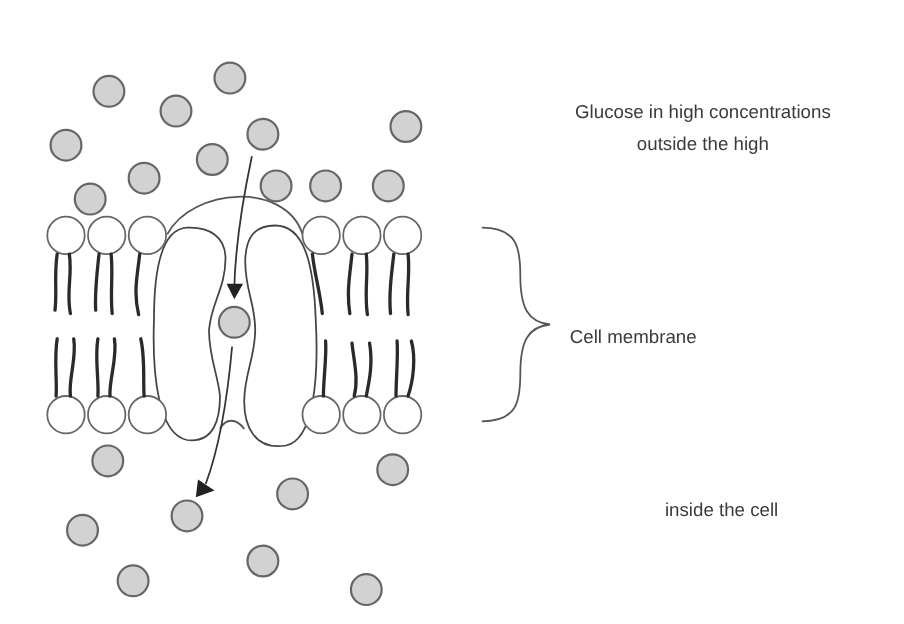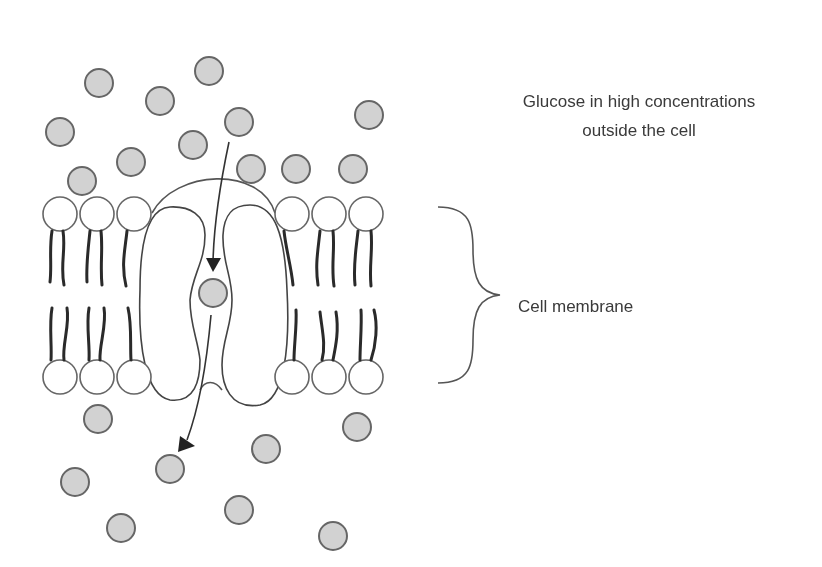--- a/index.html
+++ b/index.html
@@ -111,21 +111,22 @@
     <circle cx="239" cy="510" r="14"></circle>
     <circle cx="121" cy="528" r="14"></circle>
     <circle cx="333" cy="536" r="14"></circle>
   </g>
 
   <path d="M438,207 C470,207 473,225 473,250 C473,280 480,293 500,295 C480,297 473,310 473,340 C473,365 470,383 438,383" fill="none" stroke="#555" stroke-width="1.6"></path>
 </svg>
 
 <div id="label-outside" class="label">
   <span>Glucose in high concentrations</span>
-  <span>outside the cell</span>
+  <span>outside the high</span>
 </div>
 
 <div id="label-membrane" class="label">
   <span>Cell membrane</span>
 </div>
 
 <div id="label-inside" class="label">
+  <span>inside the cell</span>
 </div>
 
 </body></html>

